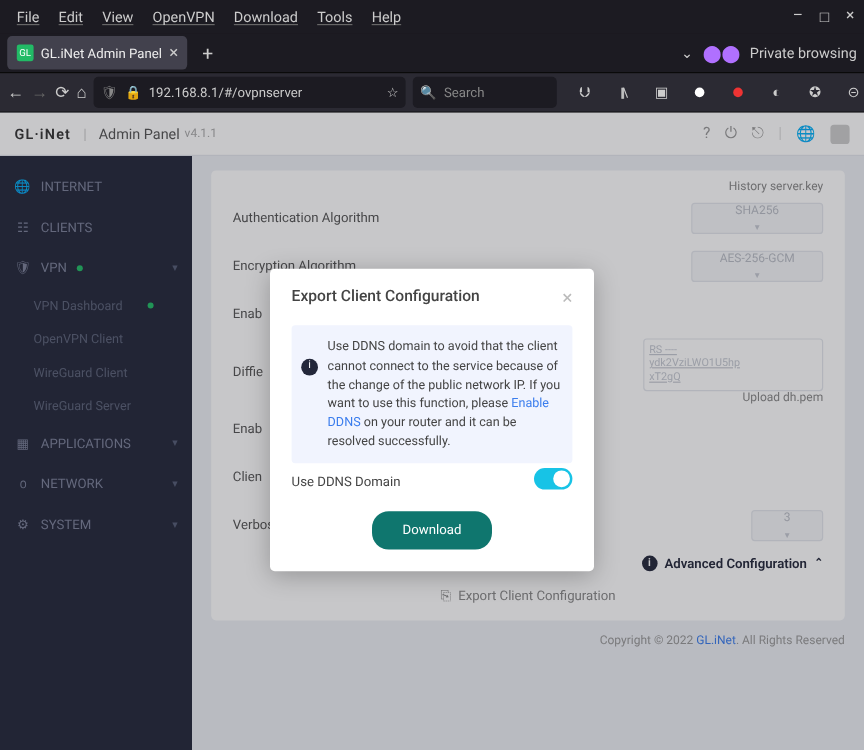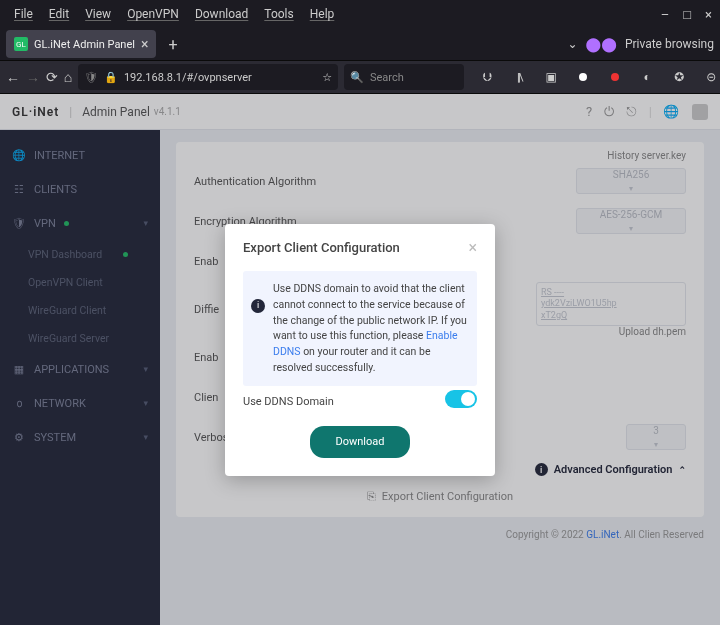--- a/index.html
+++ b/index.html
@@ -250,21 +250,21 @@
           <span class="inf">i</span>
           <span>Advanced Configuration</span>
           <span style="font-size:9px;">⌃</span>
         </div>
       <div class="export-link">
           <span>⎘</span>
           <span>Export Client Configuration</span>
         </div>
     </div>
     <div class="copy">
-      <span>Copyright © 2022 </span><a>GL.iNet</a><span>. All Clien Reserved</span>
+      <span>Copyright © 2022 </span><a>GL.iNet</a><span>. All Rights Reserved</span>
     </div>
   </div>
 
   <div class="modal-back">
     <div class="modal">
       <div class="modal-head">
         <h3>Export Client Configuration</h3>
         <span class="mx">×</span>
       </div>
       <div class="info-block">

